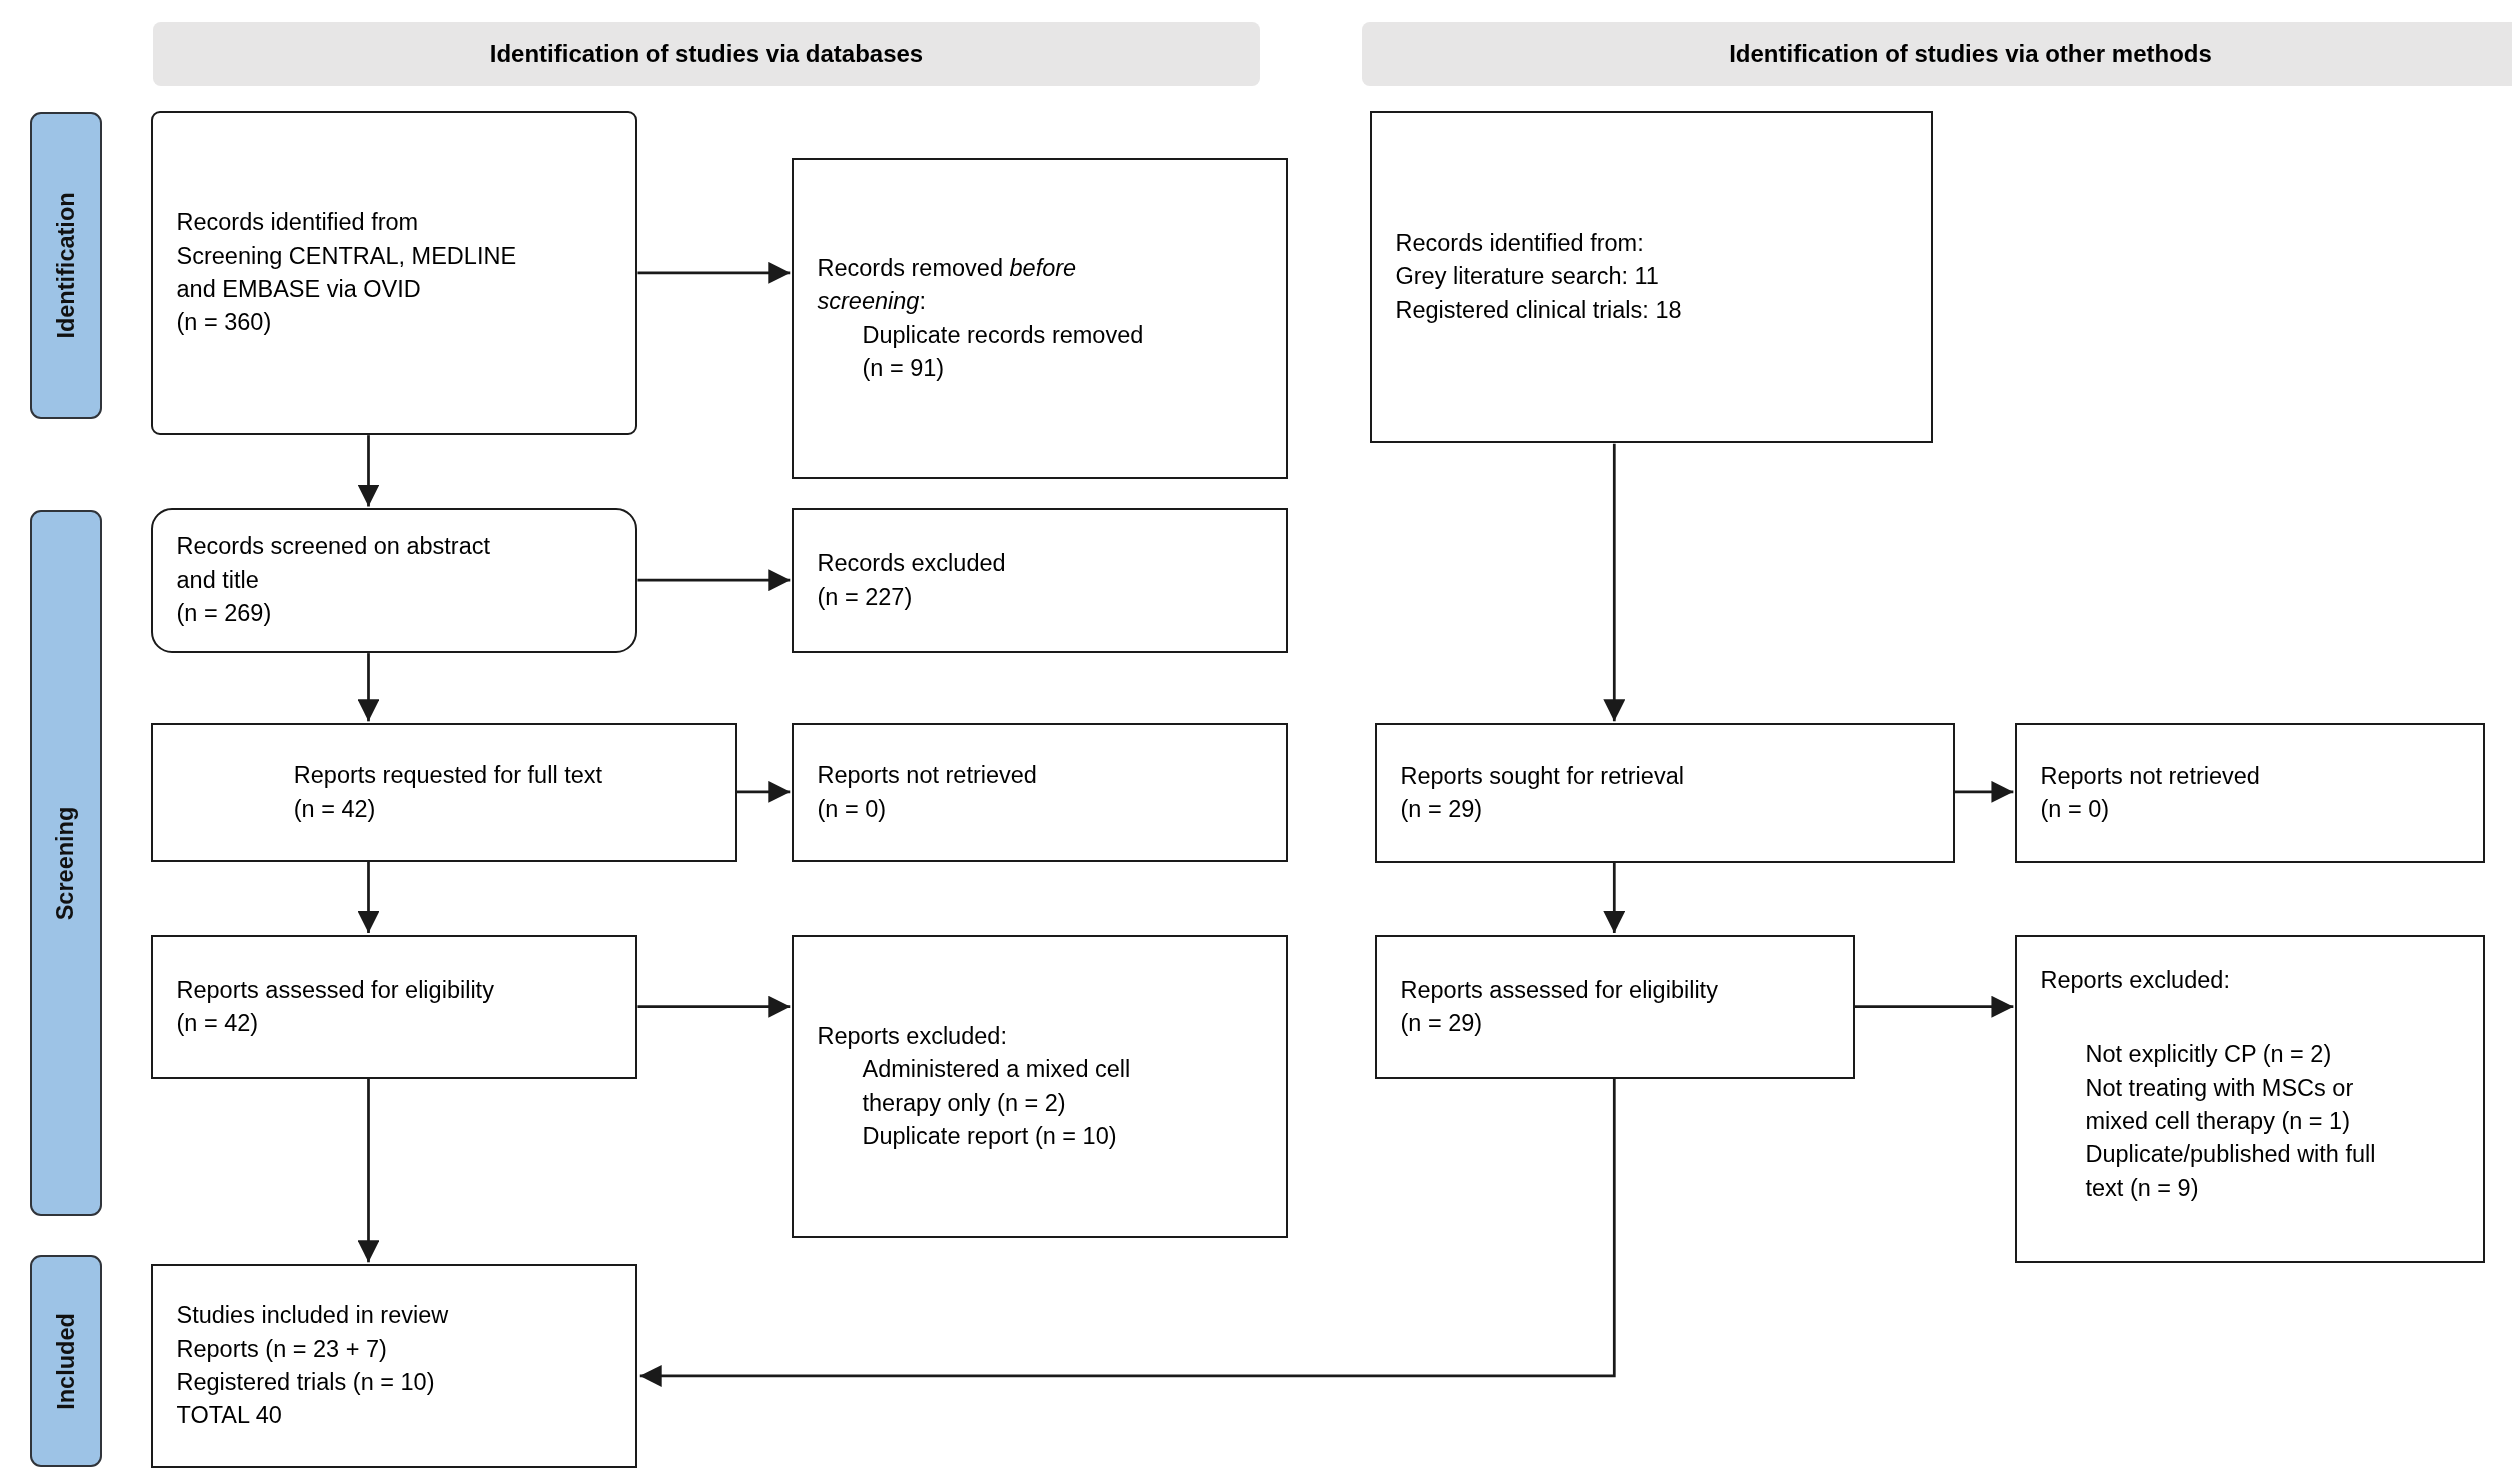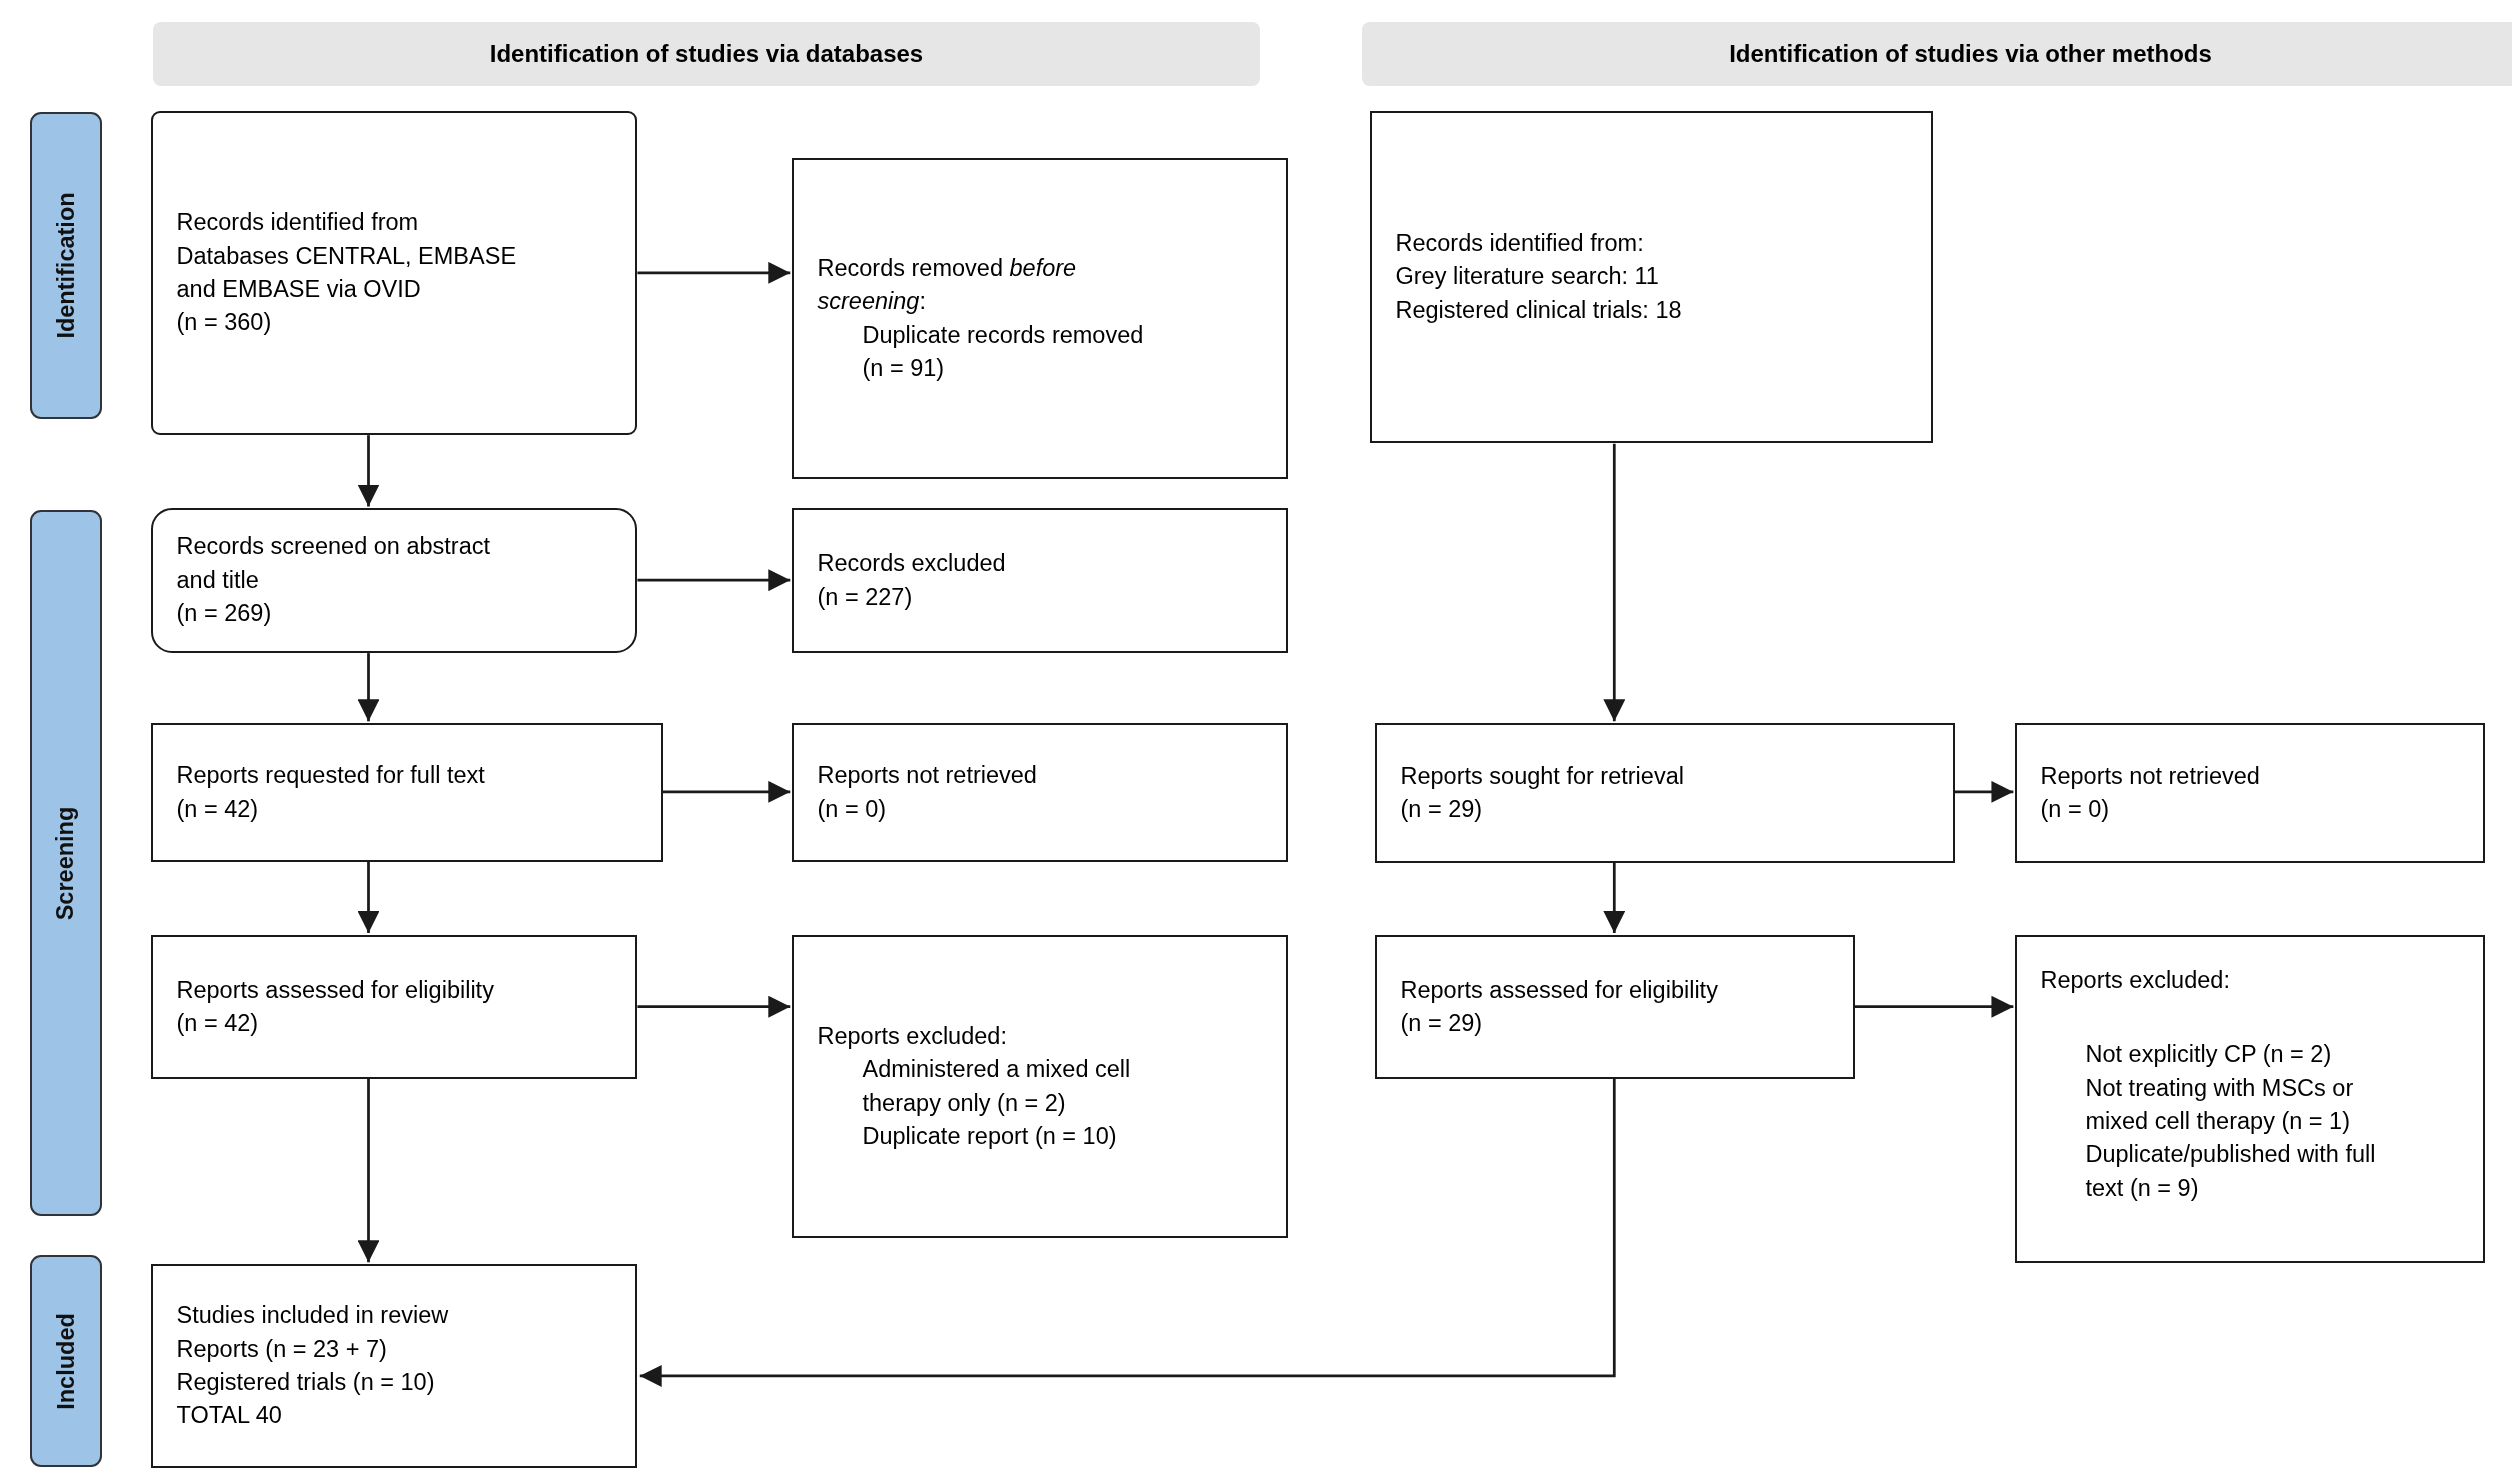--- a/index.html
+++ b/index.html
@@ -96,21 +96,21 @@
   <div class="side" style="top:510px;height:706px;">
     <span>Screening</span>
   </div>
   <div class="side" style="top:1255px;height:212px;">
     <span>Included</span>
   </div>
 
   <div class="box" style="left:151px;top:111px;width:486px;height:324px;border-radius:9px;">
     <div class="txt">
       <div class="line">Records identified from</div>
-      <div class="line">Databases CENTRAL, EMBASE</div>
+      <div class="line">Screening CENTRAL, MEDLINE</div>
       <div class="line">and EMBASE via OVID</div>
       <div class="line">(n = 360)</div>
     </div>
   </div>
 
   <div class="box" style="left:792px;top:114px;width:496px;height:321px;margin-top:44px;">
     <div class="txt">
       <div class="line"><span>Records removed </span><span class="it">before</span></div>
       <div class="line"><span class="it">screening</span><span>:</span></div>
       <div class="line indent">Duplicate records removed</div>
@@ -134,21 +134,21 @@
     </div>
   </div>
 
   <div class="box" style="left:792px;top:508px;width:496px;height:145px;">
     <div class="txt">
       <div class="line">Records excluded</div>
       <div class="line">(n = 227)</div>
     </div>
   </div>
 
-  <div class="box" style="left:151px;top:723px;width:512px;height:139px;">
+  <div class="box" style="left:151px;top:723px;width:586px;height:139px;justify-content:center;">
     <div class="txt">
       <div class="line">Reports requested for full text</div>
       <div class="line">(n = 42)</div>
     </div>
   </div>
 
   <div class="box" style="left:792px;top:723px;width:496px;height:139px;">
     <div class="txt">
       <div class="line">Reports not retrieved</div>
       <div class="line">(n = 0)</div>

